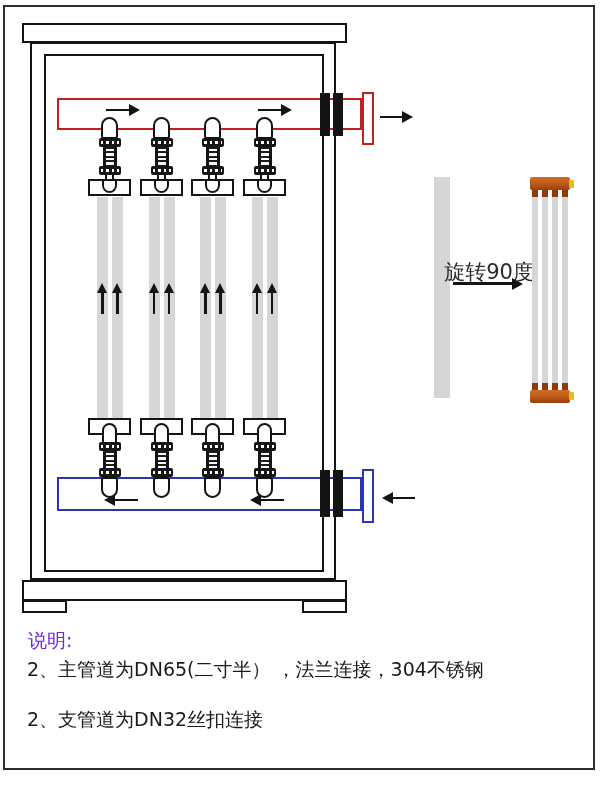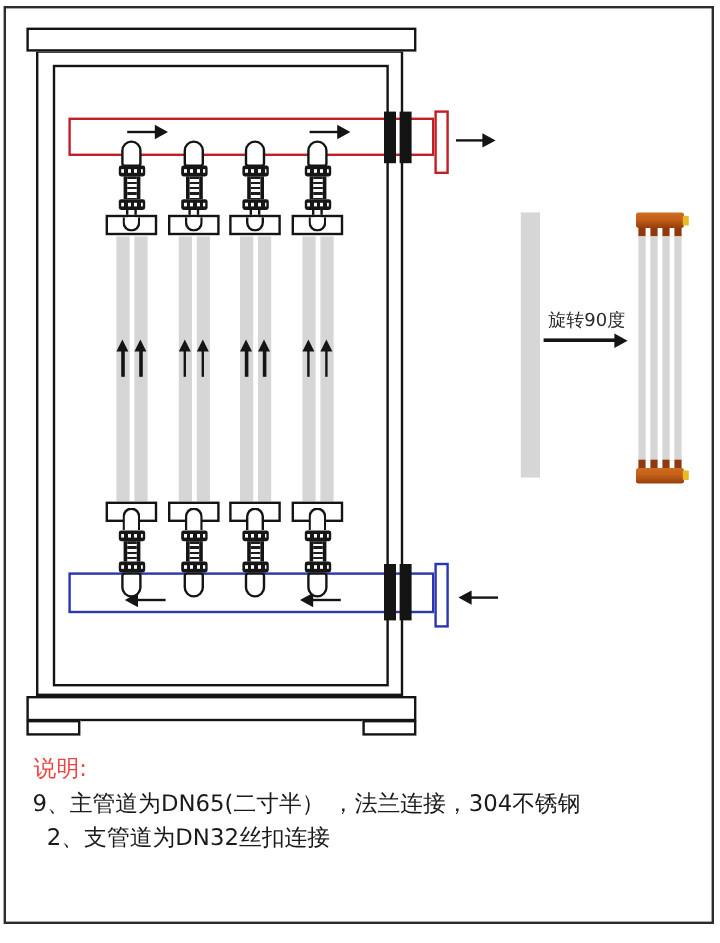--- a/index.html
+++ b/index.html
@@ -41,22 +41,22 @@
   .arr-right::before{content:'';position:absolute;left:0;right:9px;top:50%;margin-top:-1.1px;height:2.2px;background:#141414;}
   .arr-right::after{content:'';position:absolute;right:0;top:50%;margin-top:-6px;
     border-top:6px solid transparent;border-bottom:6px solid transparent;border-left:11px solid #141414;}
   .arr-left::before{content:'';position:absolute;right:0;left:9px;top:50%;margin-top:-1.1px;height:2.2px;background:#141414;}
   .arr-left::after{content:'';position:absolute;left:0;top:50%;margin-top:-6px;
     border-top:6px solid transparent;border-bottom:6px solid transparent;border-right:11px solid #141414;}
   .arr-up::before{content:'';position:absolute;left:50%;margin-left:-1.1px;top:8px;bottom:0;width:2.2px;background:#141414;}
   .arr-up::after{content:'';position:absolute;top:0;left:50%;margin-left:-5.5px;
     border-left:5.5px solid transparent;border-right:5.5px solid transparent;border-bottom:10px solid #141414;}
   
-  .rotate-label{left:443px;top:258px;width:92px;text-align:center;font-size:15px;color:#2a2a2a;}
-  .notes-heading{left:28px;top:628px;font-size:19px;color:#ef4444;}
+  .rotate-label{left:443px;top:258px;width:92px;text-align:center;font-size:21px;color:#2a2a2a;}
+  .notes-heading{left:28px;top:628px;font-size:19px;color:#6d28d9;}
   .note{left:27px;font-size:19px;color:#1a1a1a;white-space:nowrap;}
   .watermark{left:140px;top:750px;width:240px;text-align:center;font-family:"DejaVu Sans Mono","Liberation Mono",monospace;
     font-weight:bold;font-size:19px;color:#111;letter-spacing:0px;}
 </style>
 </head>
 <body>
 
 <div id="canvas">
   <div class="abs frame"></div>
 
@@ -85,22 +85,22 @@
 
   <div class="abs graybar"></div>
   <div class="abs rotate-label">旋转90度</div>
   <div class="abs arr-right" style="left:453px;top:277px;width:70px;height:13px;"></div>
   <div class="abs manifold" style="left:530px;top:177px;"></div>
   <div class="abs tab" style="left:569px;top:180px;"></div>
   <div class="abs manifold" style="left:530px;top:390px;"></div>
   <div class="abs tab" style="left:569px;top:392px;"></div>
 
   <div class="abs notes-heading">说明:</div>
-  <div class="abs note" style="top:657px;">9、主管道为DN65(二寸半） ，法兰连接，304不锈钢</div>
-  <div class="abs note" style="top:685px;margin-left:12px;">2、支管道为DN32丝扣连接</div>
+  <div class="abs note" style="top:657px;">2、主管道为DN65(二寸半） ，法兰连接，304不锈钢</div>
+  <div class="abs note" style="top:707px;">2、支管道为DN32丝扣连接</div>
 <div class="abs bullet-up" style="left: 101px; top: 117px; width: 13px; height: 18px;"></div>
     <div class="abs fl" style="left: 99px; top: 138px; width: 22px; height: 9px;"></div>
     <div class="abs thr" style="left: 103px; top: 147px; width: 8px; height: 19px;"></div>
     <div class="abs fl" style="left: 99px; top: 166px; width: 22px; height: 9px;"></div>
     <div class="abs neck" style="left: 105px; top: 175px; width: 5px; height: 6px;"></div>
     <div class="abs plate" style="left: 88px; top: 179px; width: 39px; height: 13px;"></div>
     <div class="abs dome-down" style="left: 102px; top: 181px; width: 11px; height: 10px;"></div>
     <div class="abs tube" style="left: 97px; top: 197px; width: 11px; height: 221px;"></div>
     <div class="abs tube" style="left: 112px; top: 197px; width: 11px; height: 221px;"></div>
     <div class="abs arr-up" style="left: 96.5px; top: 283px; width: 12px; height: 31px;"></div>

